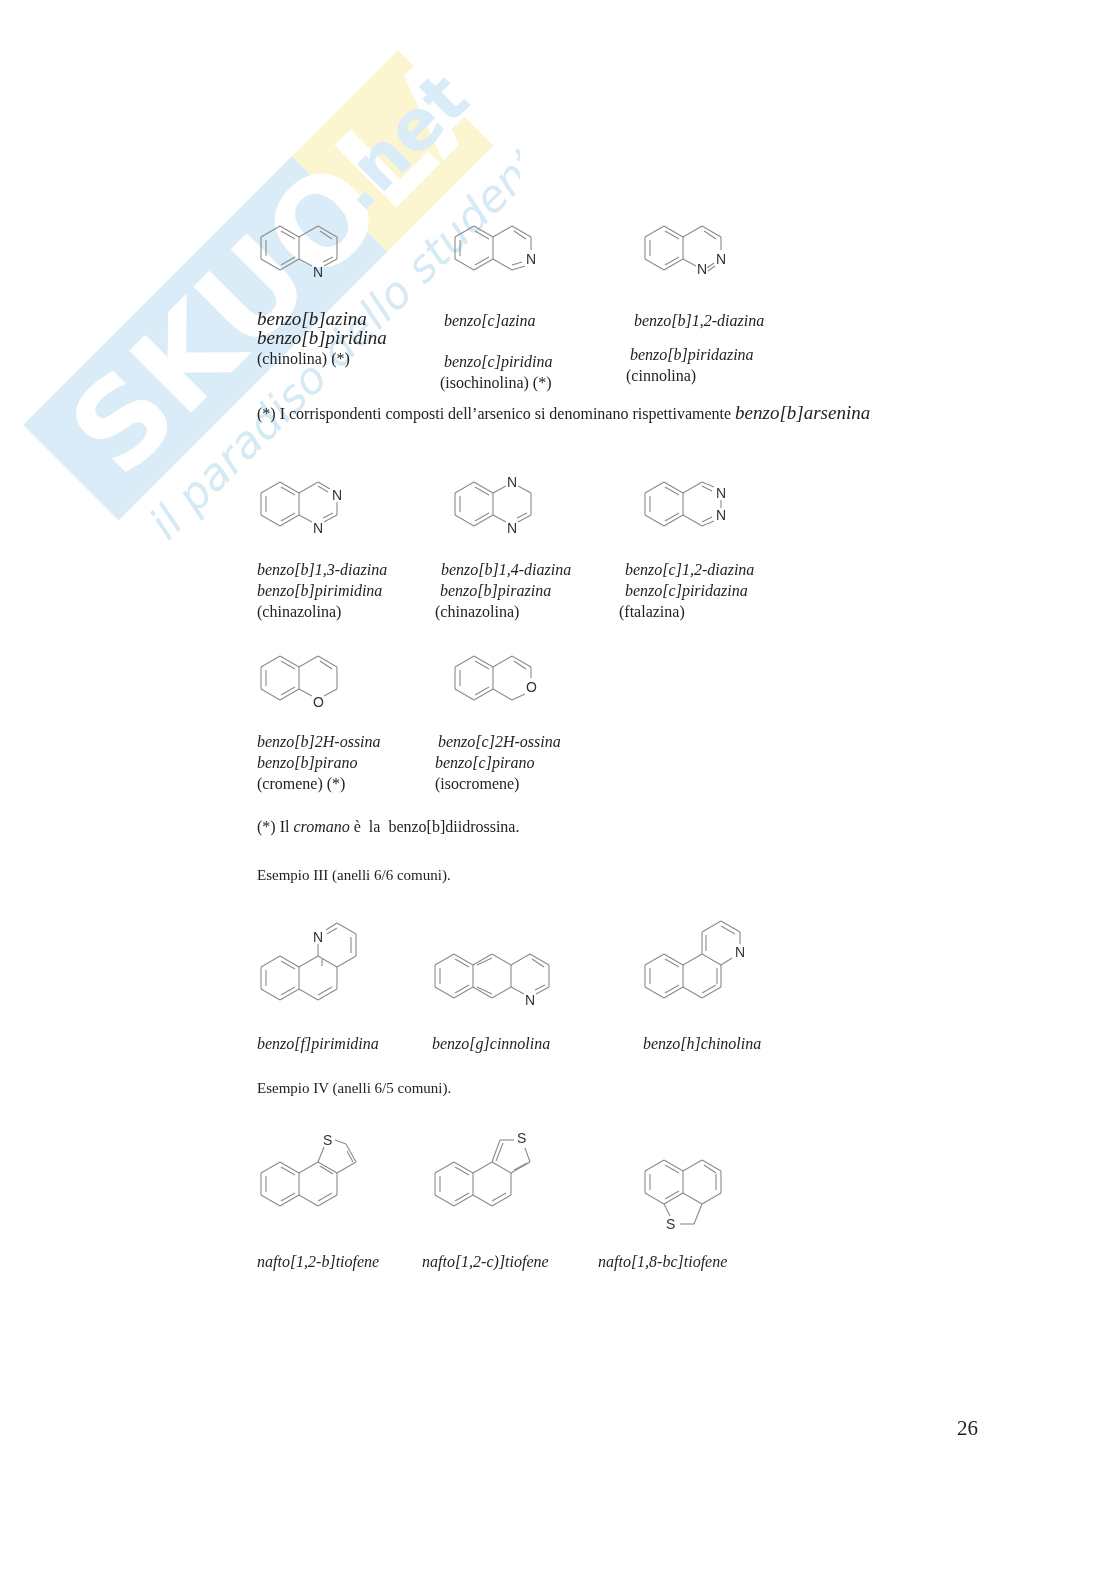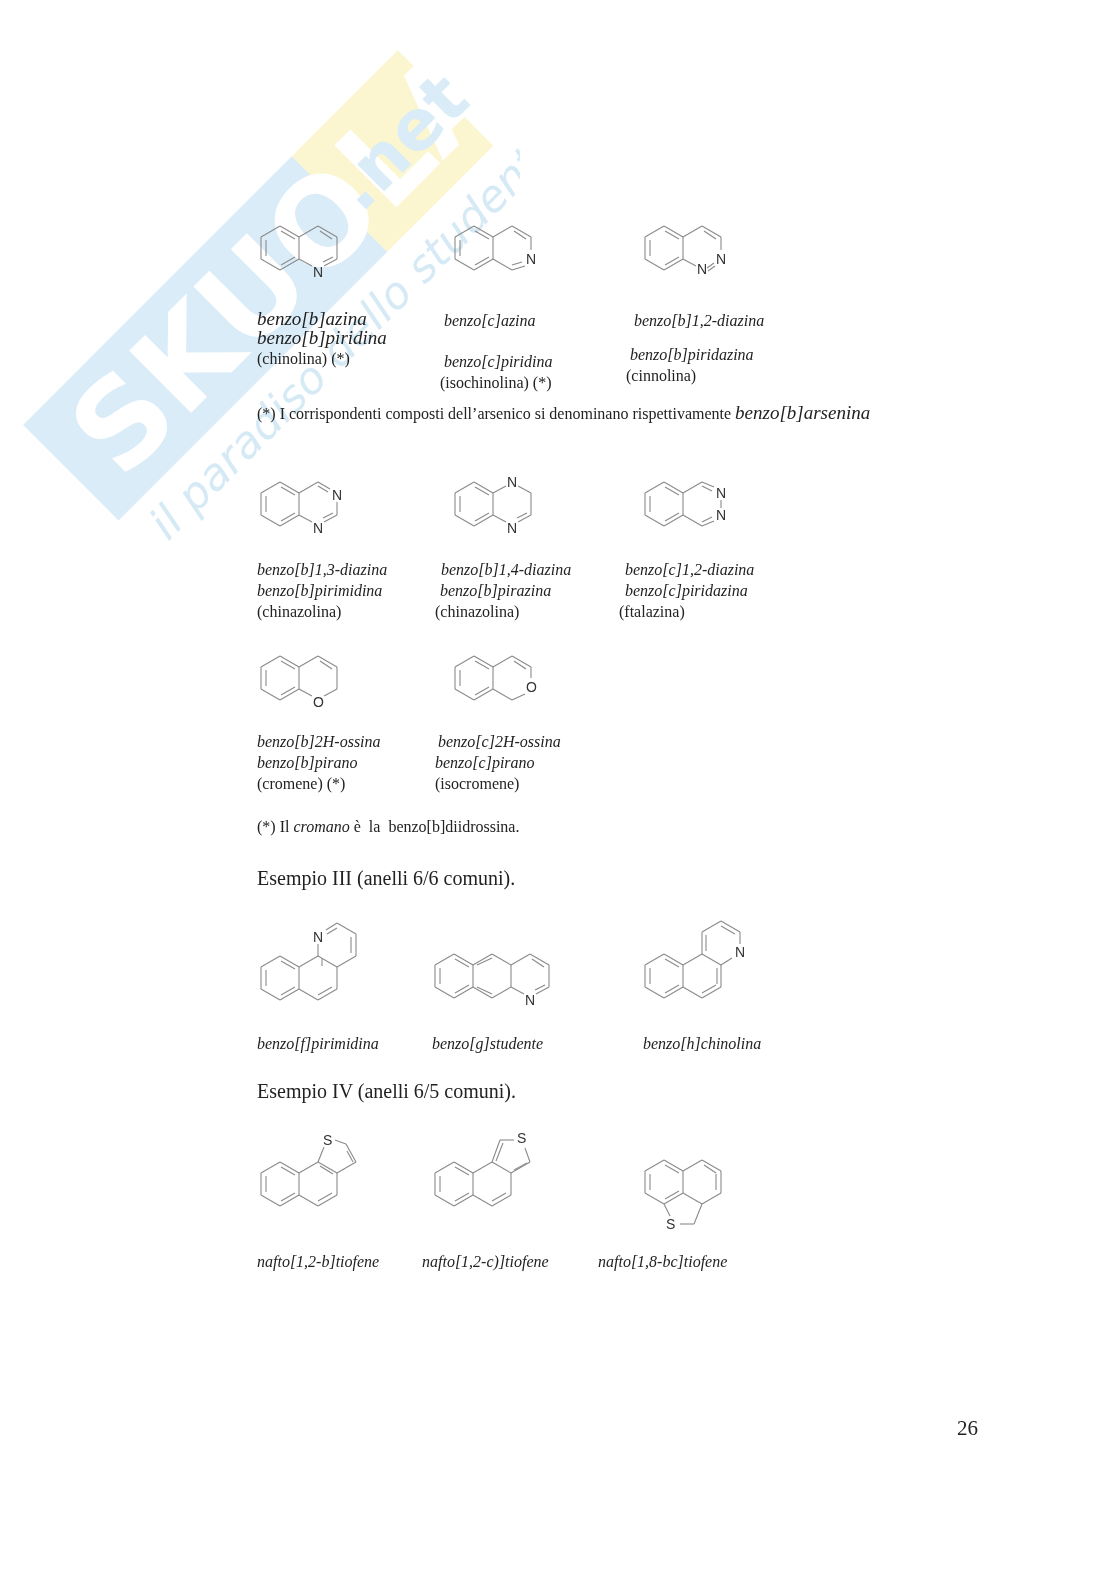--- a/index.html
+++ b/index.html
@@ -5,21 +5,21 @@
   html, body { margin:0; padding:0; background:#ffffff; }
   body { width:1116px; height:1579px; position:relative; overflow:hidden;
          font-family:"Liberation Serif", "DejaVu Serif", serif; color:#222; }
   .wm { position:absolute; left:0; top:0; width:520px; height:560px; pointer-events:none; }
   .cap { position:absolute; font-size:16px; line-height:21px; white-space:nowrap; }
   .cap .it { font-style:italic; }
   .cap .big { font-size:19px; }
   .para { position:absolute; font-size:16px; line-height:18px; white-space:nowrap; }
   .para i { font-style:italic; }
   .para .bigi { font-size:19px; font-style:italic; }
-  .heading { position:absolute; font-size:20px; white-space:nowrap; }
+  .heading { position:absolute; font-size:15px; white-space:nowrap; }
   .pageno { position:absolute; font-size:21px; }
   svg.mol { position:absolute; overflow:visible; }
   svg.mol line { stroke:#8a8a8a; stroke-width:1.1; }
   svg.mol text { font-family:"Liberation Sans", "DejaVu Sans", sans-serif; font-size:14px; fill:#333; }
 </style>
 </head>
 <body>
 
 <svg class="wm" viewBox="0 0 520 560">
   <g transform="rotate(-45 260 280)">
@@ -347,21 +347,21 @@
       <line x1="77" y1="-3" x2="96" y2="8"></line>
     <line x1="96" y1="8" x2="96" y2="20"></line>
       <line x1="88" y1="34" x2="77" y2="41"></line>
     <line x1="62" y1="11" x2="62" y2="27"></line>
       <line x1="77" y1="2" x2="91" y2="10"></line>
     <text x="91" y="33">N</text>
   </g>
 </svg>
 
 <div class="cap it" style="left:257px;top:1033px;font-style:italic">benzo[f]pirimidina</div>
-<div class="cap it" style="left:432px;top:1033px;font-style:italic">benzo[g]studente</div>
+<div class="cap it" style="left:432px;top:1033px;font-style:italic">benzo[g]cinnolina</div>
 <div class="cap it" style="left:643px;top:1033px;font-style:italic">benzo[h]chinolina</div>
 
 <div class="heading" style="left:257px;top:1080px">Esempio IV (anelli 6/5 comuni).</div>
 
 <svg class="mol" style="left:258px;top:1130px" width="110" height="80">
   <g transform="translate(2,2)">
     <line x1="20" y1="30" x2="39" y2="41"></line>
       <line x1="39" y1="41" x2="39" y2="63"></line>
       <line x1="39" y1="63" x2="20" y2="74"></line>
     <line x1="20" y1="74" x2="1" y2="63"></line>

